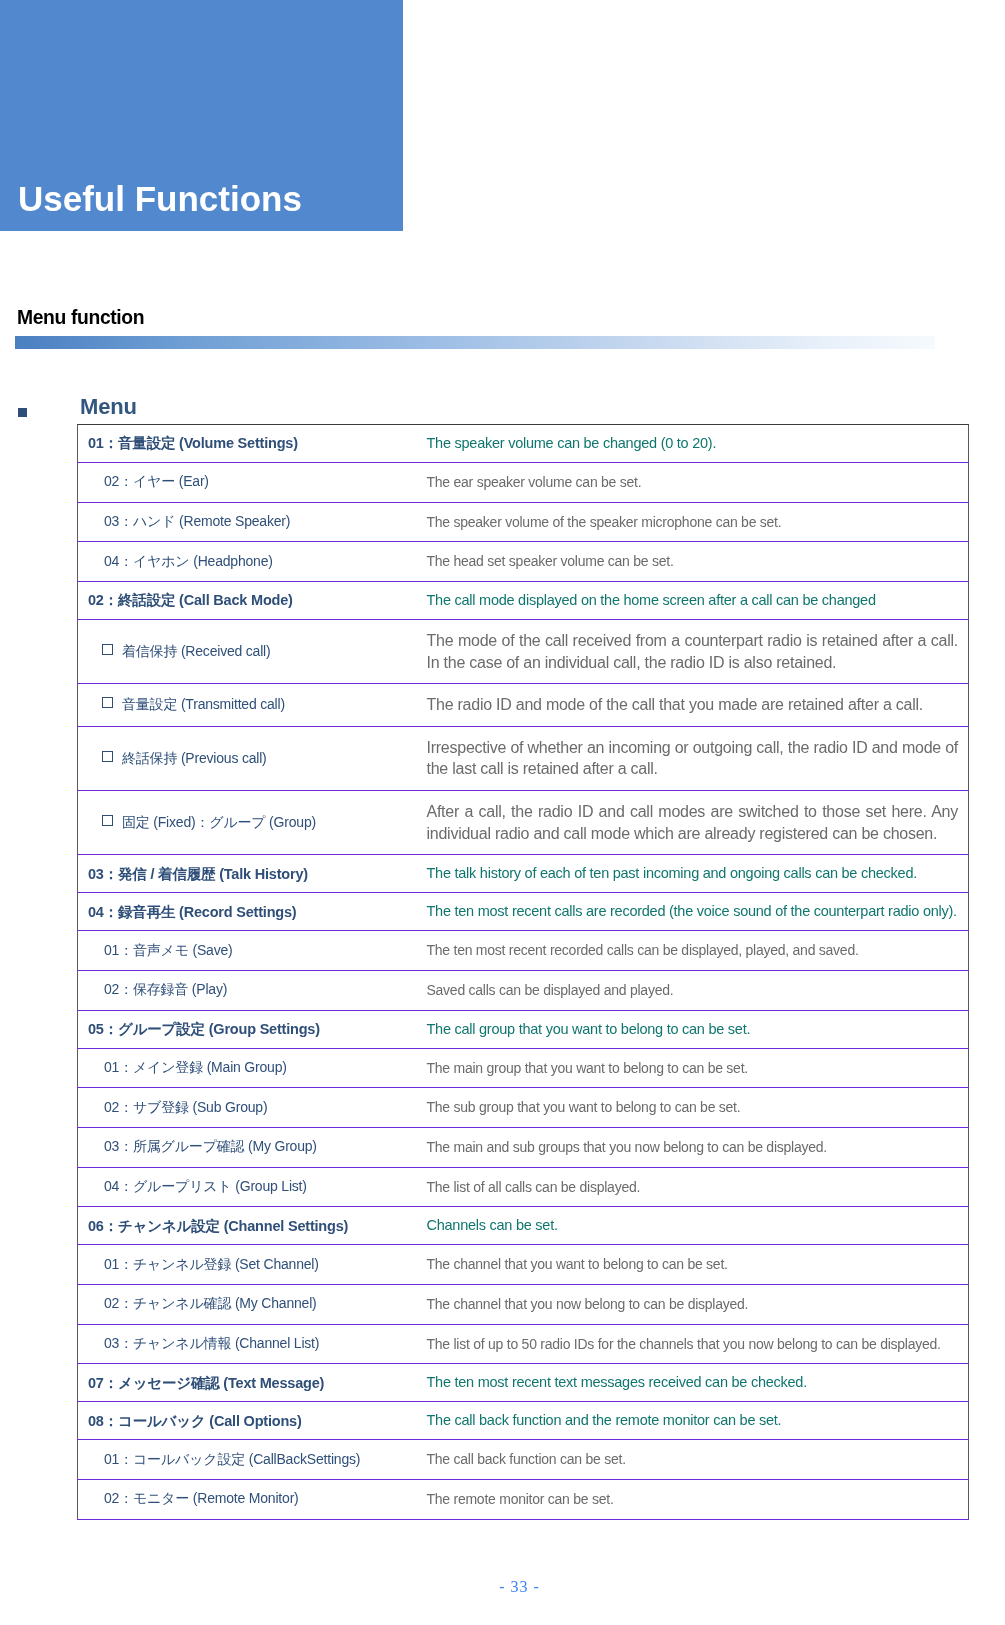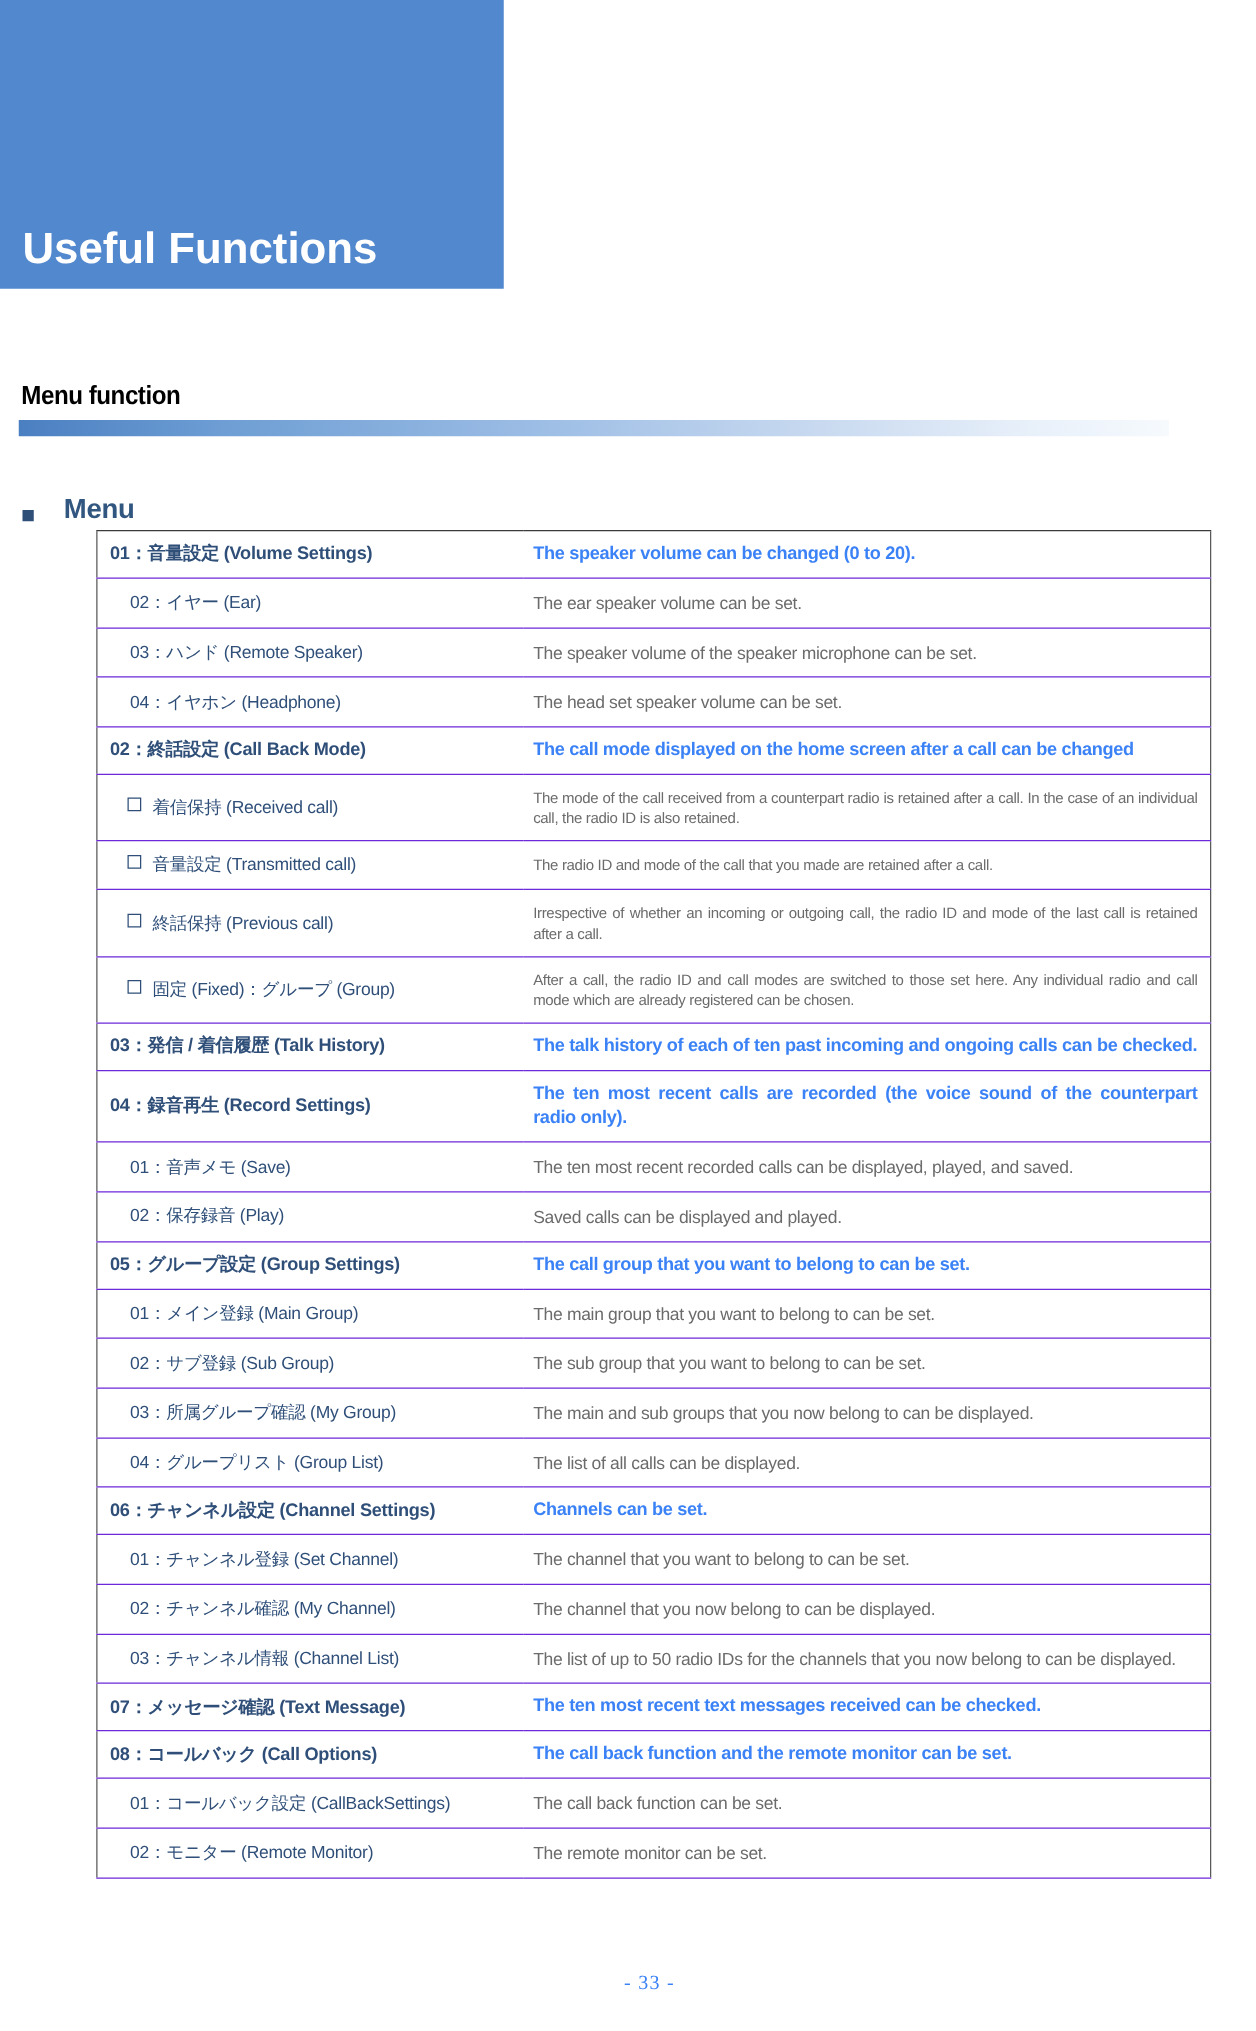--- a/index.html
+++ b/index.html
@@ -56,20 +56,21 @@
     background: linear-gradient(to right, #4a7fc1 0%, #6e9ed4 18%, #9cbde5 45%, #c9daf0 70%, #e8f0fa 88%, #f6fafd 100%);
   }
 
   
   .menu-bullet-row {
     position: absolute;
     left: 18px;
     top: 394px;
     display: flex;
     align-items: center;
+    gap: 29px;
   }
   .bullet-square {
     width: 9px;
     height: 9px;
     background: #2f4f79;
     display: inline-block;
     margin-right: 24px;
     margin-top: 10px;
   }
   .menu-label {
@@ -103,22 +104,22 @@
   .lvl1 .cell-l {
     font-size: 14.5px;
     font-weight: bold;
     color: #2f4f79;
     padding: 9px 6px 9px 10px;
     line-height: 1.28;
     letter-spacing: -0.2px;
   }
   .lvl1 .cell-r {
     font-size: 14.5px;
-    font-weight: bold;
-    color: #3b82f6;
+    font-weight: normal;
+    color: #0f766e;
     padding: 9px 10px 9px 8px;
     line-height: 1.32;
     letter-spacing: -0.25px;
   }
 
   
   .lvl2 .cell-l {
     font-size: 14px;
     color: #2f4f79;
     padding: 10px 6px 10px 26px;
@@ -135,21 +136,21 @@
 
   
   .lvlc .cell-l {
     font-size: 14px;
     color: #2f4f79;
     padding: 10px 6px 10px 24px;
     line-height: 1.28;
     letter-spacing: -0.2px;
   }
   .lvlc .cell-r {
-    font-size: 12px;
+    font-size: 16px;
     color: #6b6b6b;
     padding: 10px 10px 10px 8px;
     line-height: 1.35;
     letter-spacing: -0.25px;
     margin-left: 34px;
   }
   .cb {
     display: inline-block;
     width: 9px;
     height: 9px;

